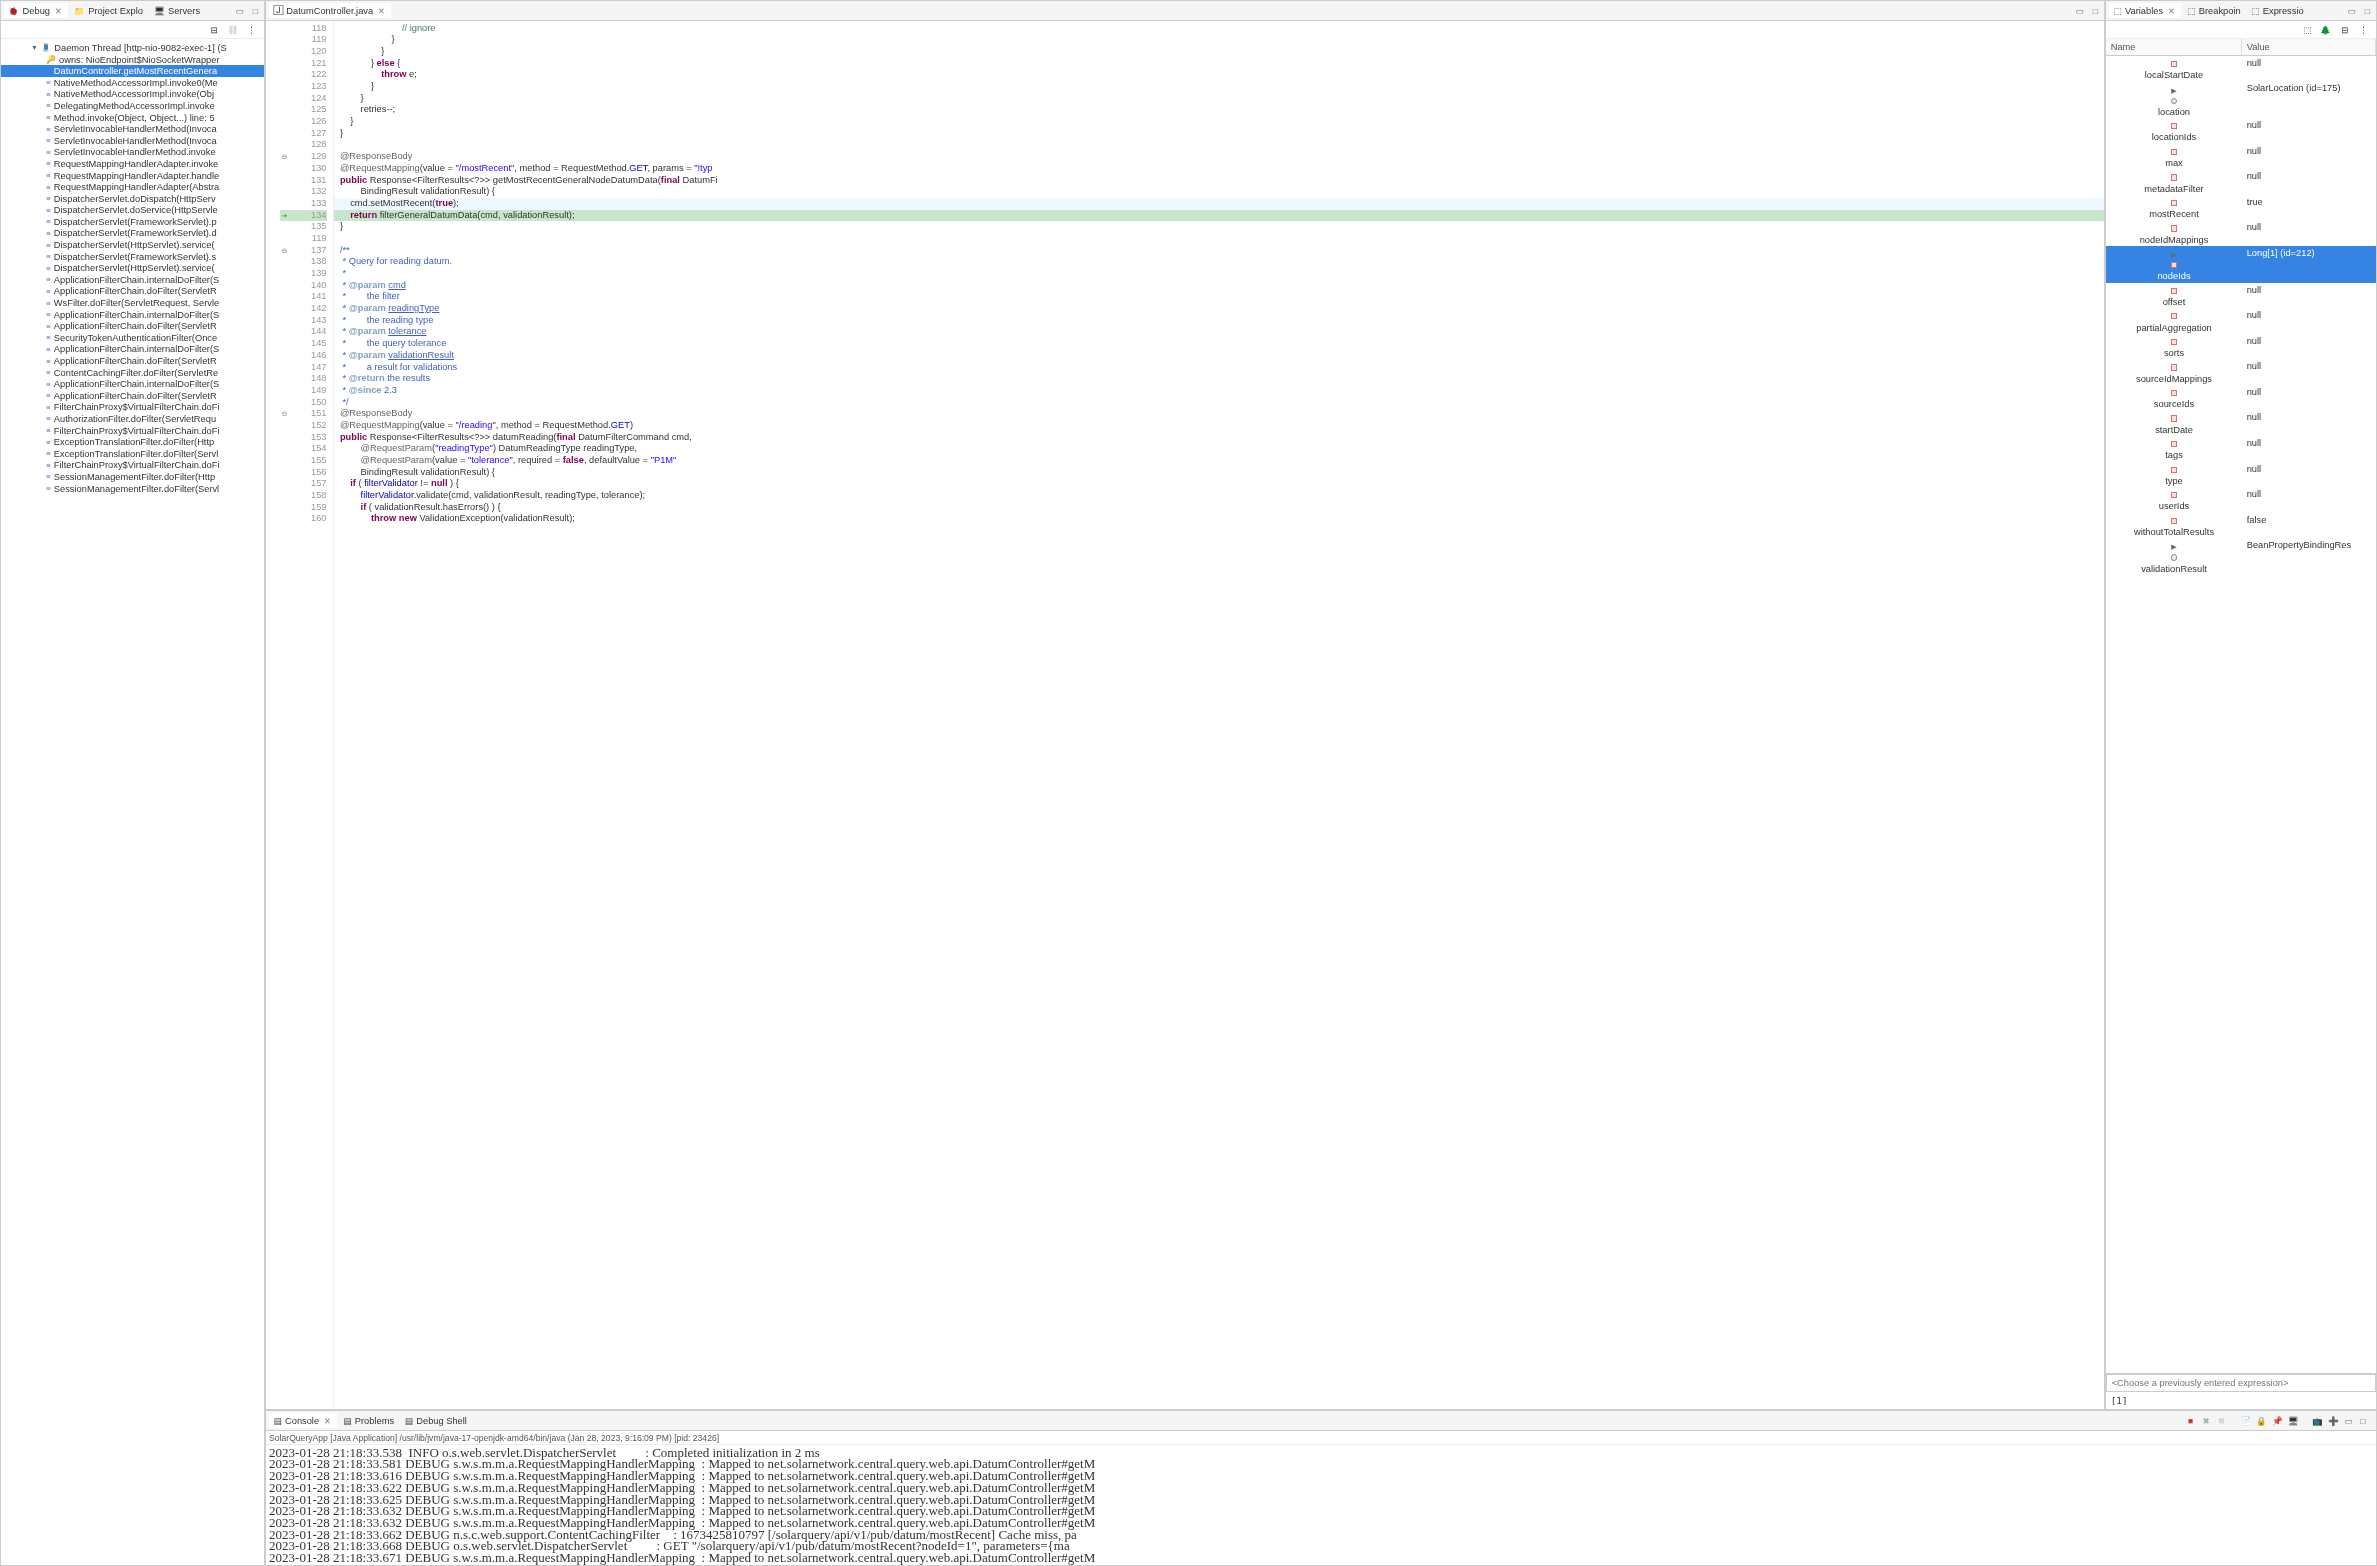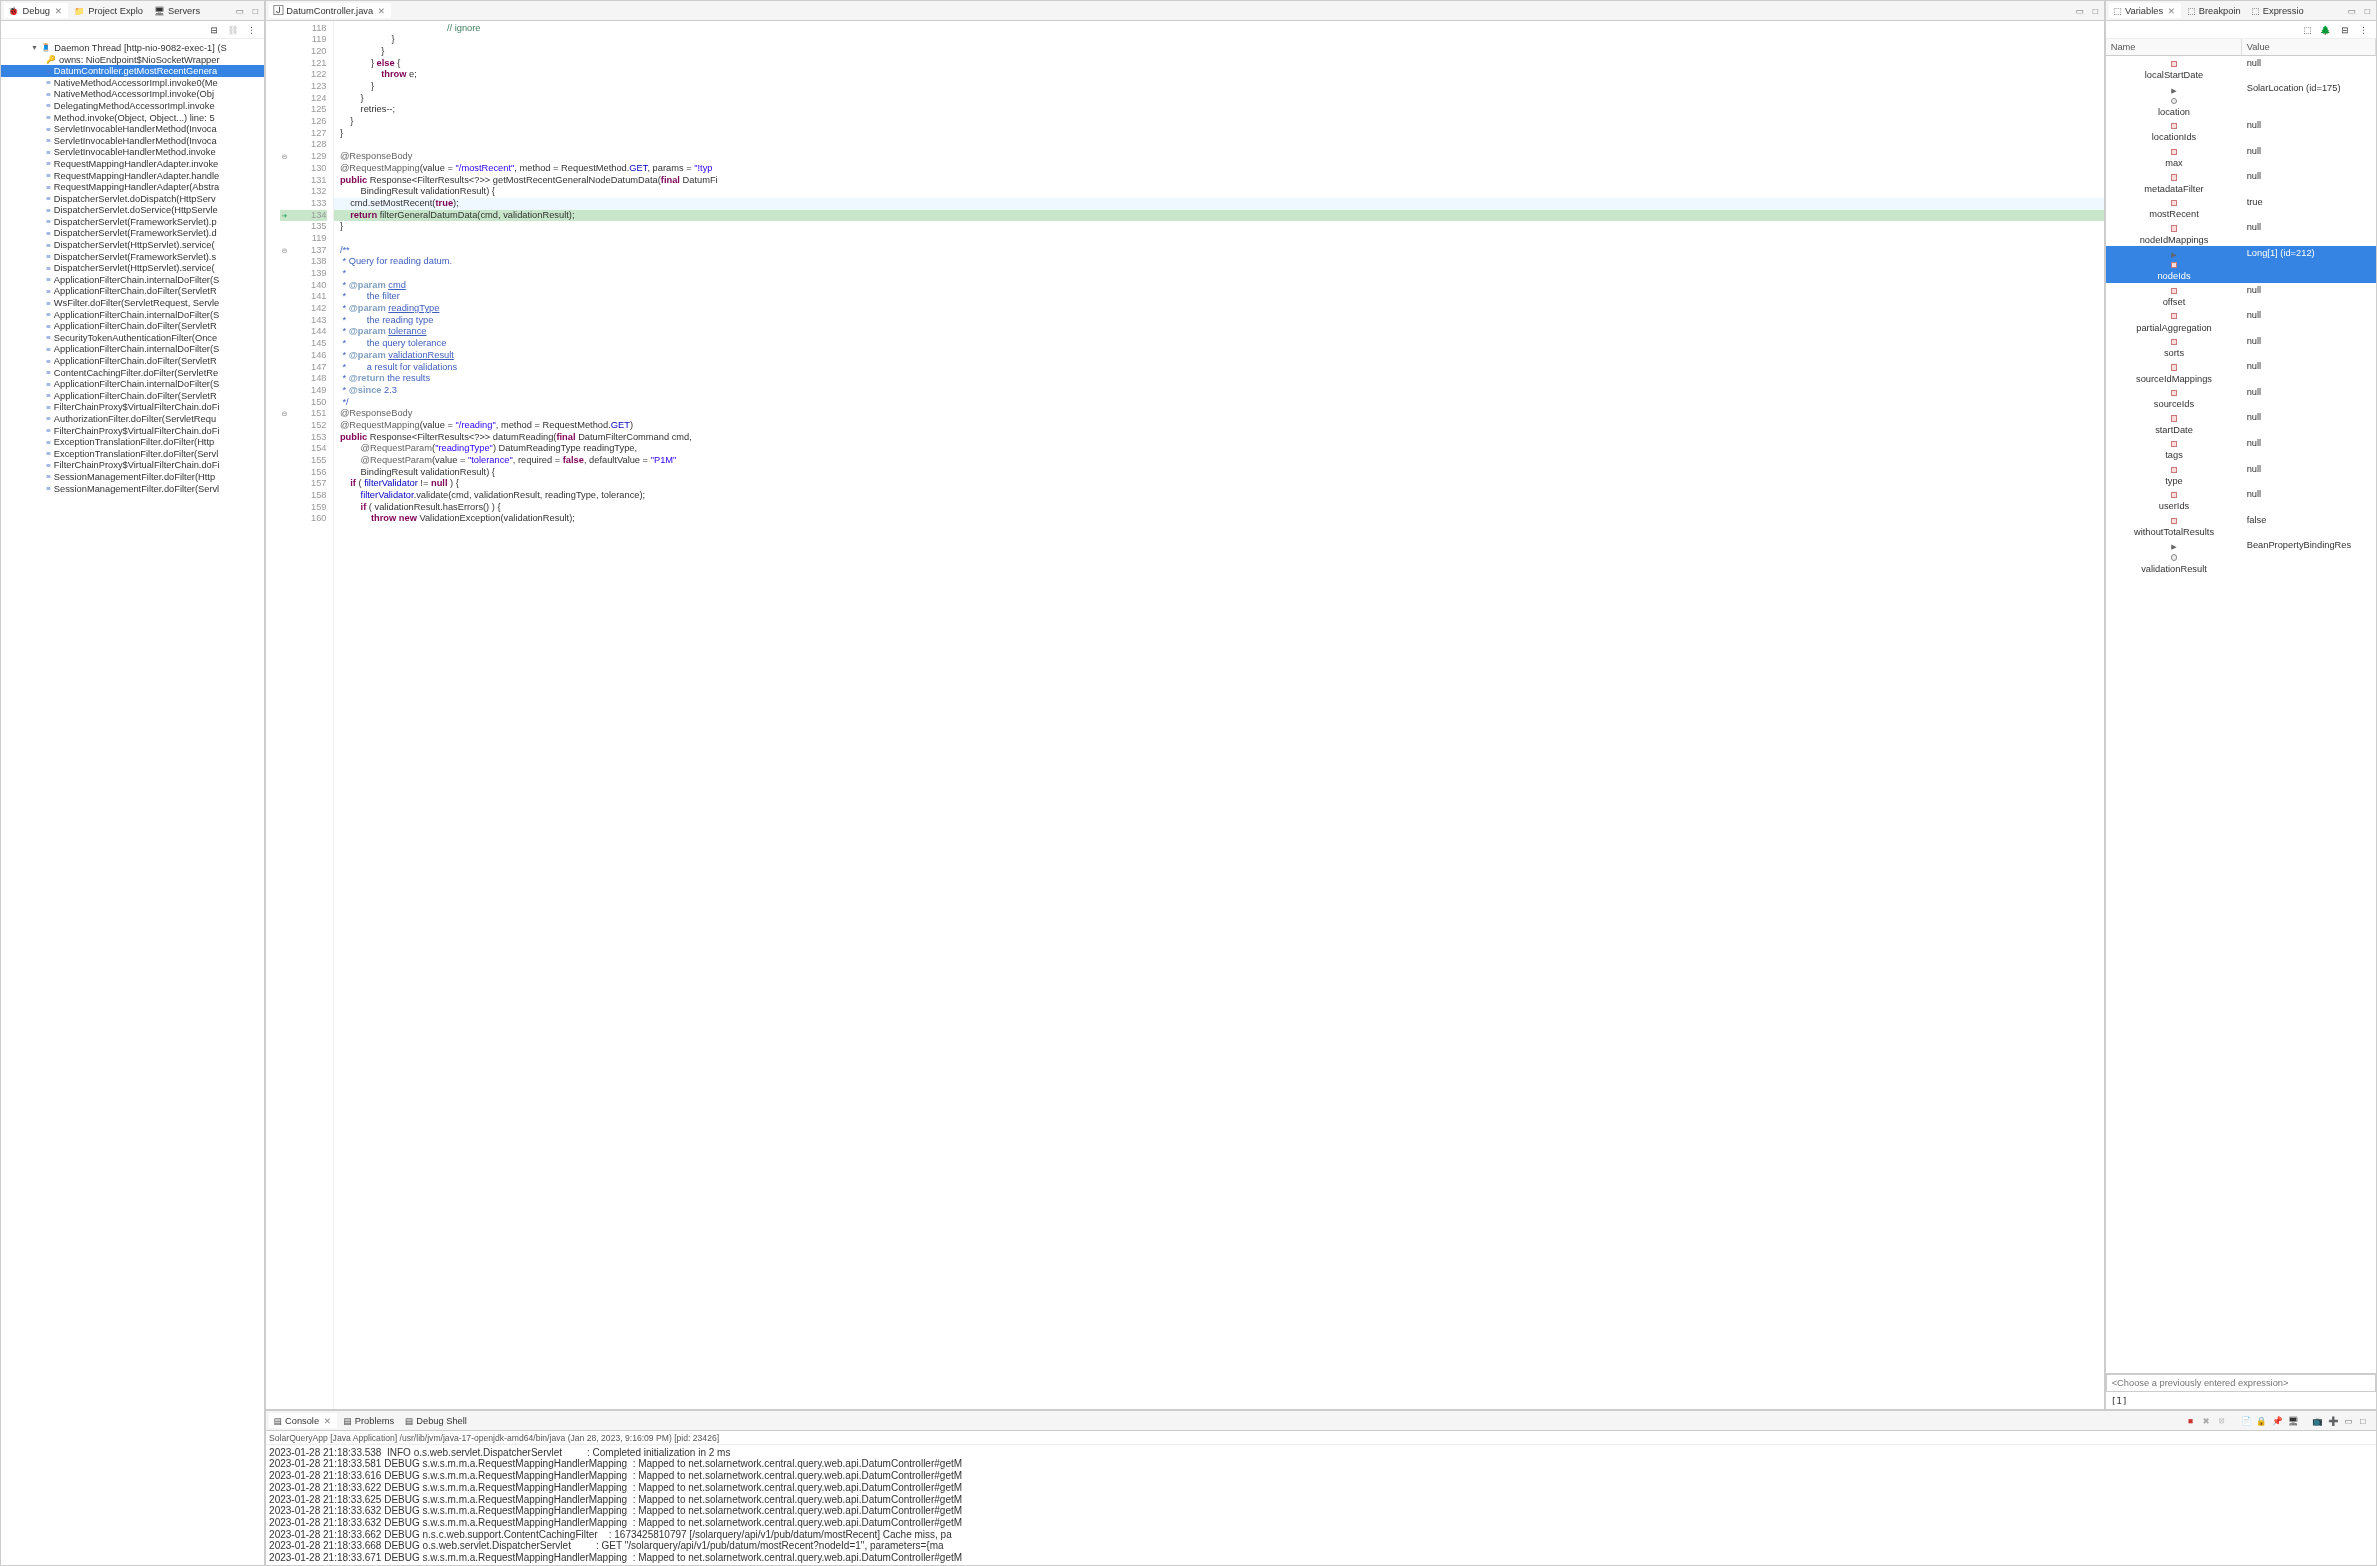--- a/index.html
+++ b/index.html
@@ -27,39 +27,39 @@
 .gutter { background: #fff; color: #999; text-align: right; padding: 1.6px 6.2px 1.6px 14px; user-select: none; border-right: 0.8px solid #eee; line-height: 11.7px; position: relative; }
 .gutter .ln { height: 11.7px; position: relative; }
 .fold { position: absolute; left: 1.6px; color: #888; font-size: 7px; }
 .code { flex: 1; padding: 1.6px 0; overflow: auto; line-height: 11.7px; white-space: pre; }
 .code-line { height: 11.7px; padding: 0 6.2px; }
 .code-line.current { background: #c8e6c9; }
 .code-line.exec-bg { background: #f0f8ff; }
 .kw { color: #7f0055; font-weight: bold; }
 .ann { color: #646464; }
 .str { color: #2a00ff; }
-.cm { color: #3f7f5f; margin-left: 45px; }
+.cm { color: #3f7f5f; }
 .jdoc { color: #3f5fbf; }
 .jdoc-tag { color: #7f9fbf; font-weight: bold; }
 .jdoc-link { text-decoration: underline; }
 .fld { color: #0000c0; }
 .vars-body { flex: 1; display: flex; flex-direction: column; overflow: hidden; }
 .vars-table { flex: 1; overflow: auto; }
 .vars-header { display: grid; grid-template-columns: 136px 1fr; border-bottom: 0.8px solid #ccc; background: #f9f9f9; }
 .vars-header > div { padding: 3.1px 4.7px; border-right: 0.8px solid #ddd; color: #555; }
 .var-row { display: grid; grid-template-columns: 136px 1fr; padding: 0.8px 0; }
 .var-row.selected { background: #3584e4; color: #fff; }
 .var-row > div { padding: 0.8px 4.7px; white-space: nowrap; overflow: hidden; }
 .var-name { display: flex; align-items: center; gap: 3.1px; flex-direction: column; }
 .var-bullet { width: 6.2px; height: 6.2px; border: 0.8px solid #c77; background: #fdd; }
 .var-bullet.obj { border-color: #888; background: #eee; border-radius: 50%; }
 .expr-box { border-top: 0.8px solid #ccc; }
 .expr-input { width: 100%; padding: 3.1px 4.7px; border: 0.8px solid #ccc; color: #888; background: #fff; }
 .expr-result { padding: 3.1px 4.7px; font-family: monospace; }
-.console-body { flex: 1; overflow: auto; font-family: Liberation Sans, sans-serif; font-size: 10px; padding: 1.6px 3.1px; line-height: 11.7px; white-space: pre; }
+.console-body { flex: 1; overflow: auto; font-family: Liberation Serif, serif; font-size: 13px; padding: 1.6px 3.1px; line-height: 11.7px; white-space: pre; }
 .console-title { padding: 1.6px 3.1px; font-size: 8.6px; color: #555; border-bottom: 0.8px solid #eee; }
 .toolbar-icons { display: flex; gap: 3.1px; align-items: center; margin-left: auto; padding: 0 4.7px; }
 .icon-btn { width: 12.5px; height: 12.5px; display: inline-flex; align-items: center; justify-content: center; font-size: 8.6px; cursor: pointer; }
 .red { color: #c33; }
 .gray { color: #aaa; }
 .debug-icon { color: #8b7355; }
 .sub-toolbar { display: flex; justify-content: flex-end; padding: 2.3px 6.2px; gap: 6.2px; border-bottom: 0.8px solid #eee; }
 </style>
 </head>
 <body>

